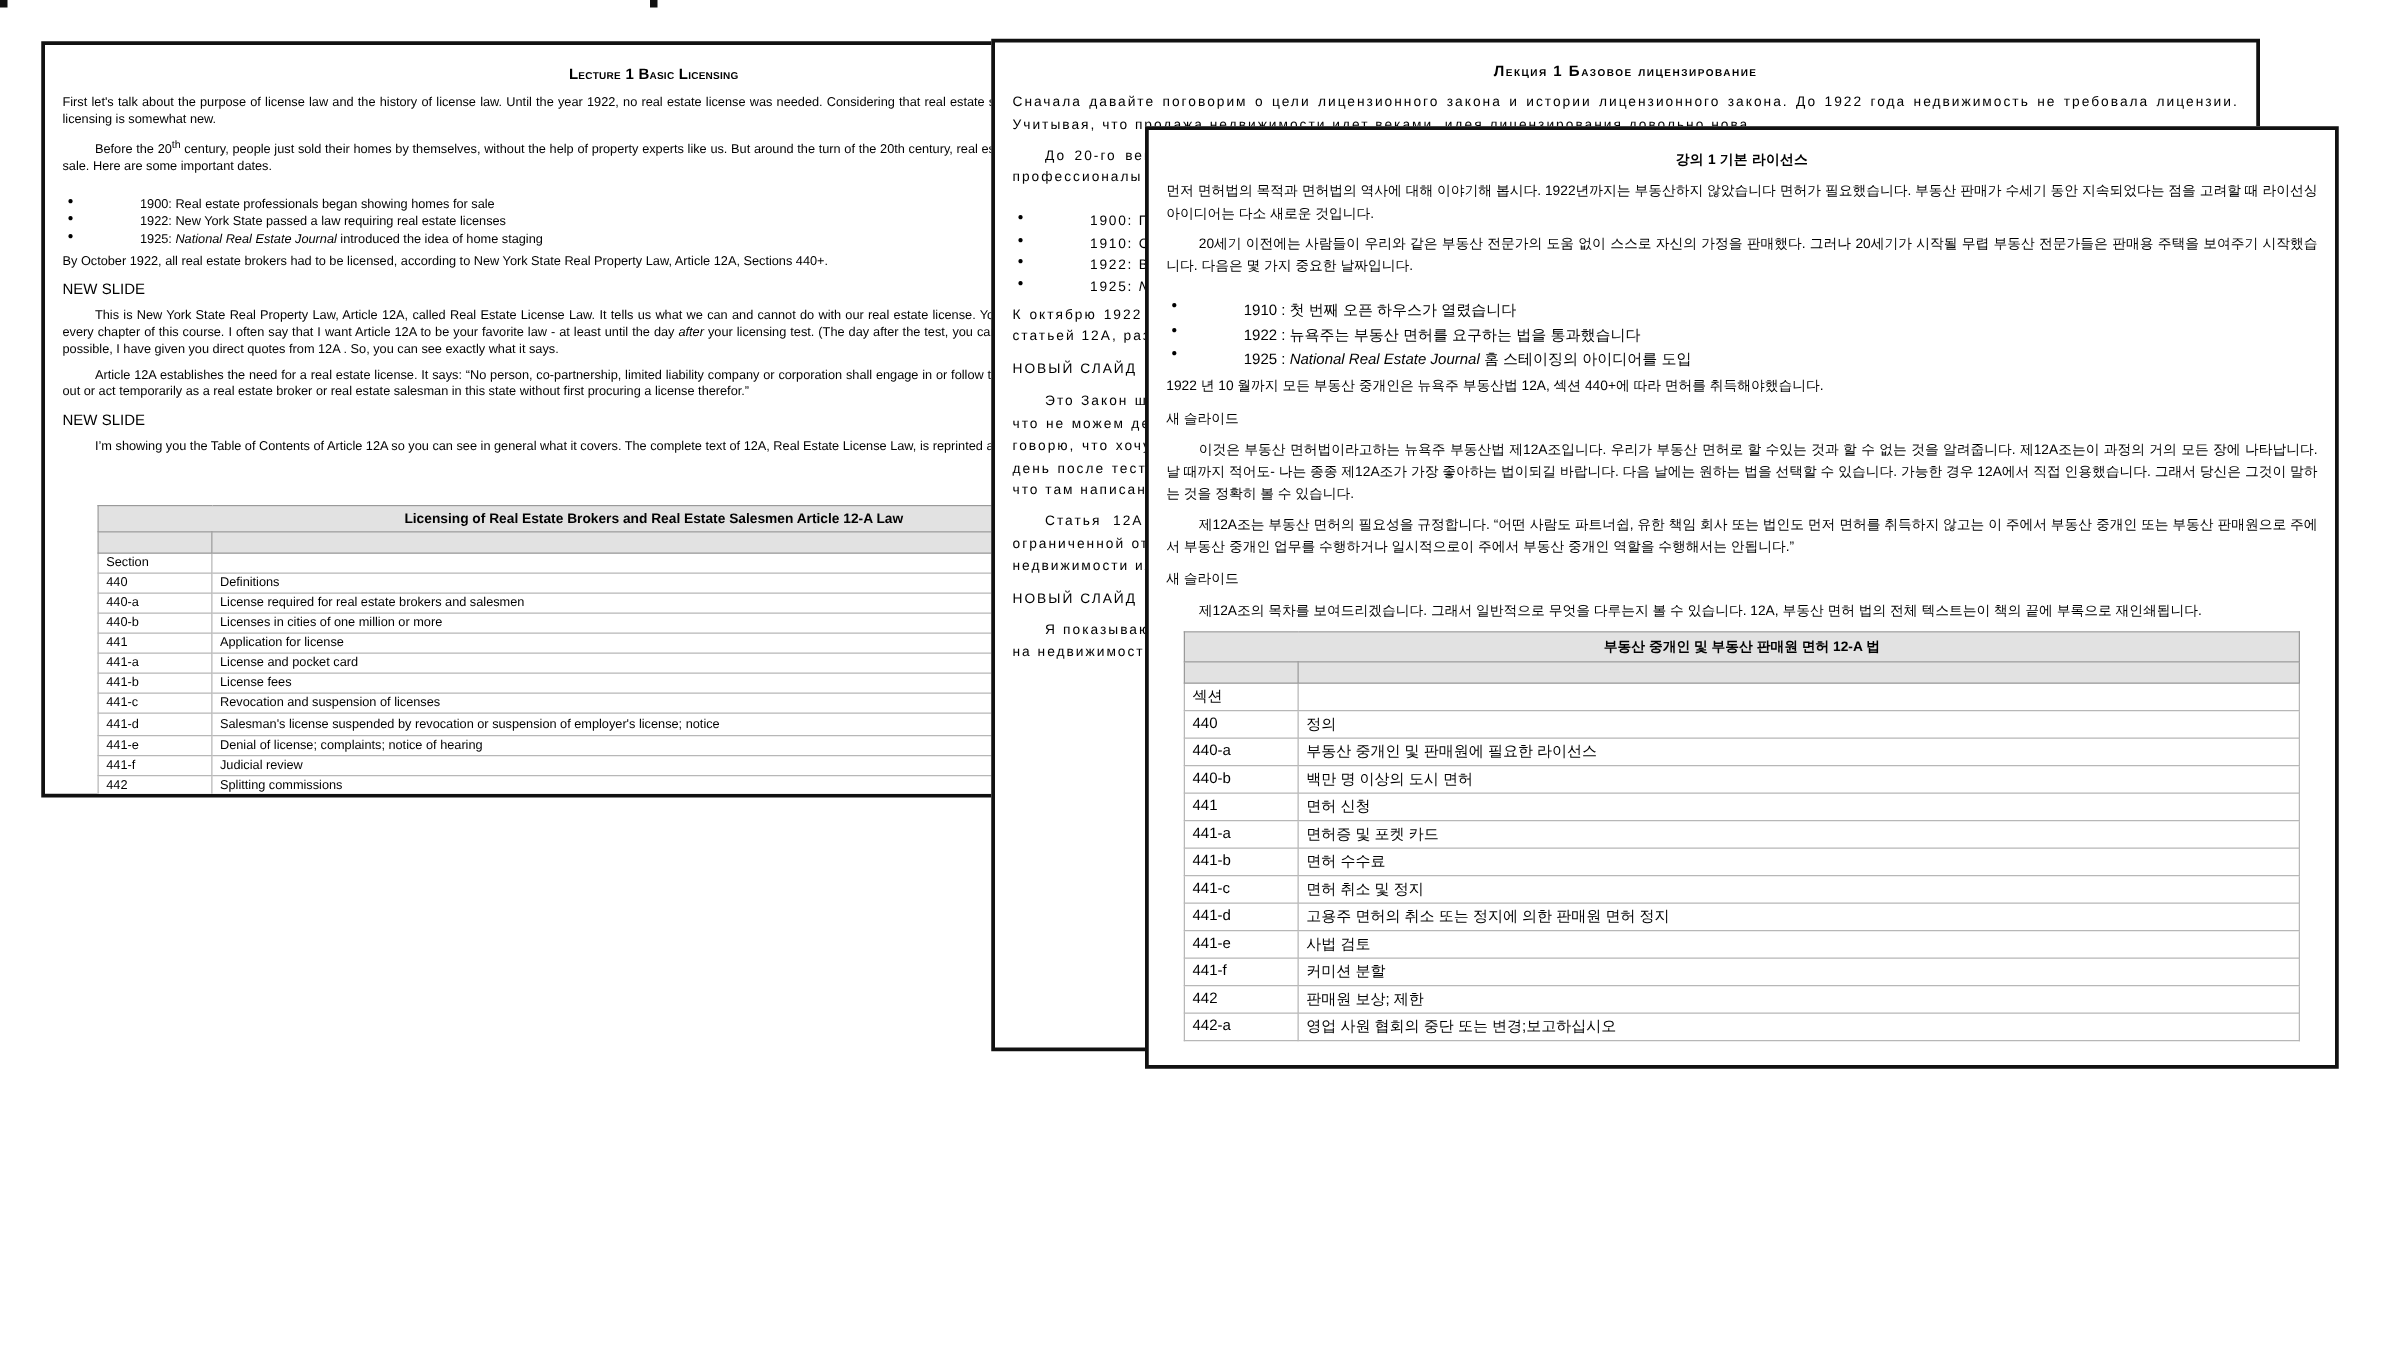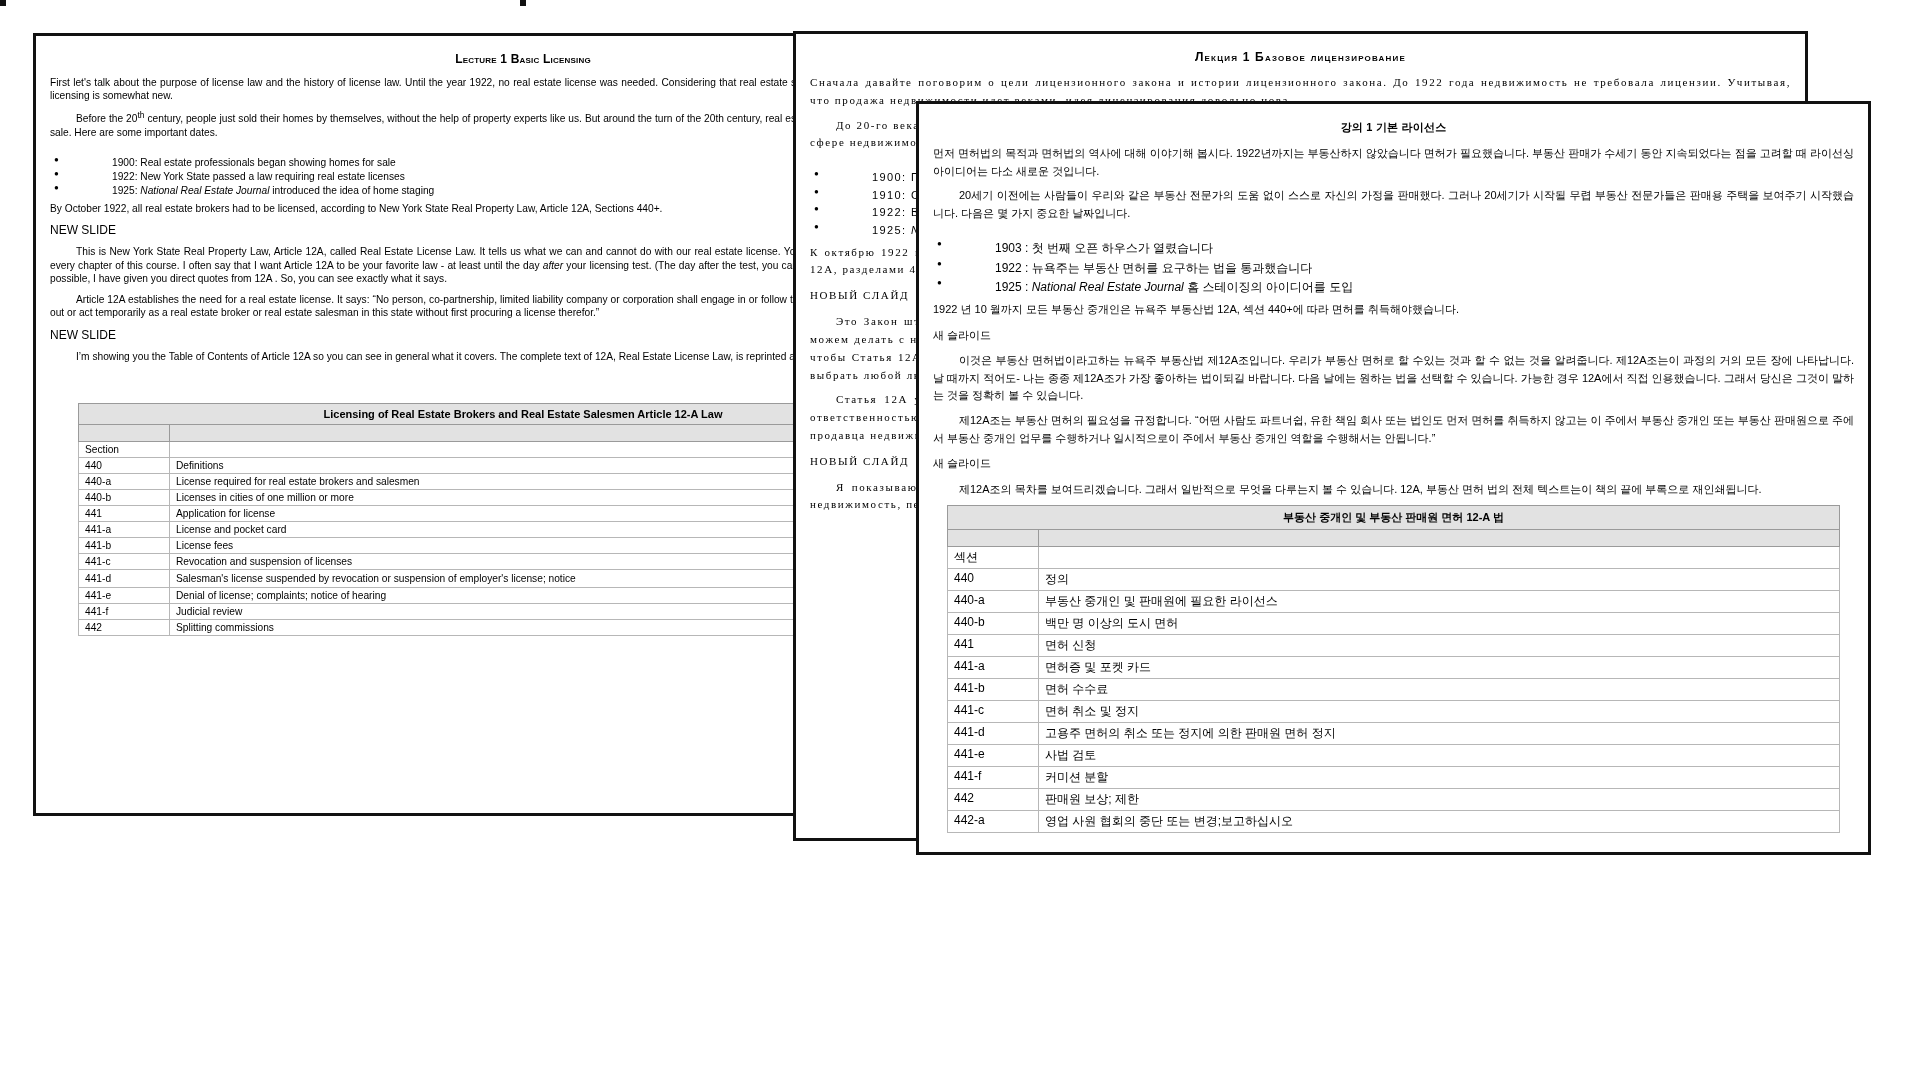--- a/index.html
+++ b/index.html
@@ -33,31 +33,31 @@
   table.tbl tr.hdr td{background:#e2e2e2;font-weight:bold;text-align:center;font-size:11px;
       border:1px solid #9a9a9a;padding:4px 6px;}
   table.tbl tr.sub td{background:#e2e2e2;height:12px;border:1px solid #9a9a9a;}
   table.tbl td.sec{width:78px;white-space:nowrap;}
   table.tbl tr.tall td{padding-top:3px;padding-bottom:3px;}
 
   
   .cjk p.para,.cjk ul.bul li,.cjk .nl,.cjk table.tbl{font-size:11.4px;line-height:1.55;}
   .cjk .doc-title{font-size:14px;}
   .rusdoc p.para,.rusdoc .nl{font-size:11px;line-height:1.62;letter-spacing:1.6px;
-      text-align:justify;font-family:Liberation Serif, serif;}
+      text-align:justify;}
   .rusdoc ul.bul li{font-size:11px;letter-spacing:1.4px;line-height:1.6;}
   .kor p.para,.kor .nl{font-size:11px;line-height:1.6;text-align:justify;}
   .kor ul.bul li{font-size:12px;line-height:1.6;}
   .kor table.tbl{font-size:12px;}
   .esp p.para{font-size:12.6px;line-height:1.5;}
   .esp .doc-title{font-size:13.5px;}
   .esp .nl{font-size:12.6px;}
 
   
-  #doc-en   {left:33px;  top:33px;   width:980px;  height:783px; z-index:1;text-decoration:underline;}
+  #doc-en   {left:33px;  top:33px;   width:980px;  height:605px; z-index:1;text-decoration:underline;}
   #doc-ru   {left:793px; top:31px;   width:1015px; height:810px; z-index:2;}
   #doc-ko   {left:916px; top:101px;  width:955px;  height:754px; z-index:3;}
   #doc-zh   {left:520px; top":0;     width:596px;  height:715px; z-index:4;}
   #doc-zh   {left:520px; top:68px;   width:596px;  height:715px; z-index:4;}
   #doc-es   {left:196px; top:284px;  width:640px;  height:578px; z-index:5;}
 </style>
 </head>
 <body>
 
 <div class="stage">
@@ -175,21 +175,21 @@
   </div>
 
   <div class="page kor" id="doc-ko">
     <div class="inner">
       <div class="doc-title">강의 1  기본 라이선스</div>
 
       <p class="para">먼저 면허법의 목적과 면허법의 역사에 대해 이야기해 봅시다. 1922년까지는 부동산하지 않았습니다 면허가 필요했습니다. 부동산 판매가 수세기 동안 지속되었다는 점을 고려할 때 라이선싱 아이디어는 다소 새로운 것입니다.</p>
       <p class="para ind">20세기 이전에는 사람들이 우리와 같은 부동산 전문가의 도움 없이 스스로 자신의 가정을 판매했다. 그러나 20세기가 시작될 무렵 부동산 전문가들은 판매용 주택을 보여주기 시작했습니다. 다음은 몇 가지 중요한 날짜입니다.</p>
 
       <ul class="bul">
-        <li>1903 : 첫 번째 오픈 하우스가 열렸습니다</li>
+        <li>1910 : 첫 번째 오픈 하우스가 열렸습니다</li>
         <li>1922 : 뉴욕주는 부동산 면허를 요구하는 법을 통과했습니다</li>
         <li><span>1925 : </span><i class="it">National Real Estate Journal</i><span> 홈 스테이징의 아이디어를 도입</span></li>
       </ul>
 
       <p class="para">1922 년 10 월까지 모든 부동산 중개인은 뉴욕주 부동산법 12A, 섹션 440+에 따라 면허를 취득해야했습니다.</p>
       <div class="nl">새 슬라이드</div>
       <p class="para ind">이것은 부동산 면허법이라고하는 뉴욕주 부동산법 제12A조입니다. 우리가 부동산 면허로 할 수있는 것과 할 수 없는 것을 알려줍니다. 제12A조는이 과정의 거의 모든 장에 나타납니다. 날 때까지 적어도- 나는 종종 제12A조가 가장 좋아하는 법이되길 바랍니다. 다음 날에는 원하는 법을 선택할 수 있습니다. 가능한 경우 12A에서 직접 인용했습니다. 그래서 당신은 그것이 말하는 것을 정확히 볼 수 있습니다.</p>
       <p class="para ind">제12A조는 부동산 면허의 필요성을 규정합니다. “어떤 사람도 파트너쉽, 유한 책임 회사 또는 법인도 먼저 면허를 취득하지 않고는 이 주에서 부동산 중개인 또는 부동산 판매원으로 주에서 부동산 중개인 업무를 수행하거나 일시적으로이 주에서 부동산 중개인 역할을 수행해서는 안됩니다.”</p>
       <div class="nl">새 슬라이드</div>
       <p class="para ind">제12A조의 목차를 보여드리겠습니다. 그래서 일반적으로 무엇을 다루는지 볼 수 있습니다. 12A, 부동산 면허 법의 전체 텍스트는이 책의 끝에 부록으로 재인쇄됩니다.</p>

